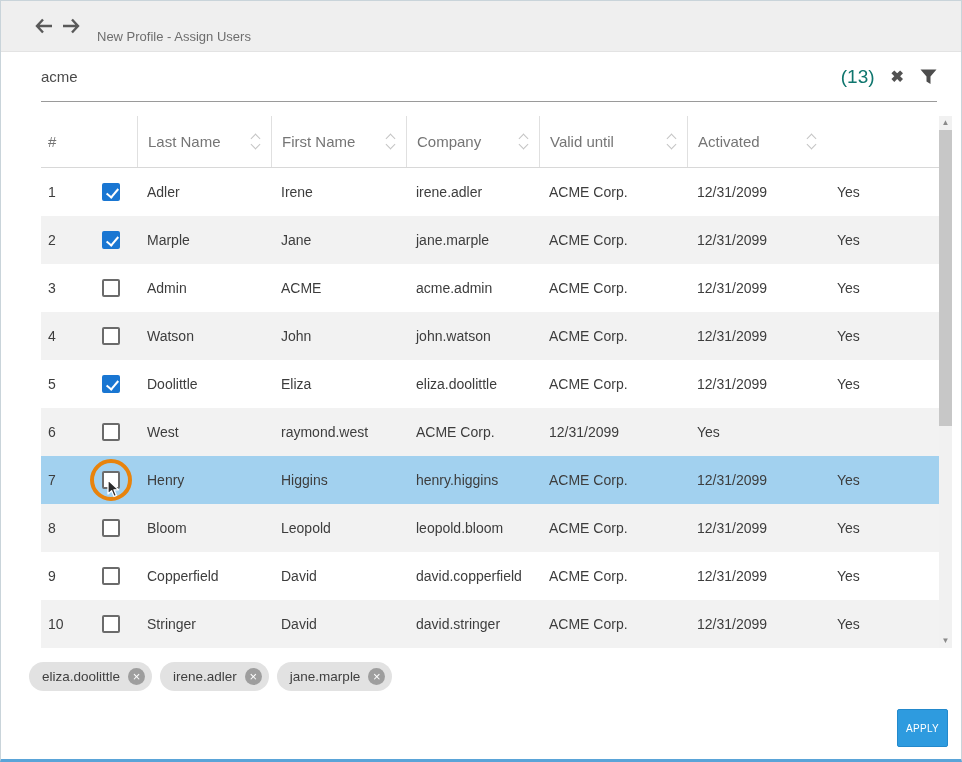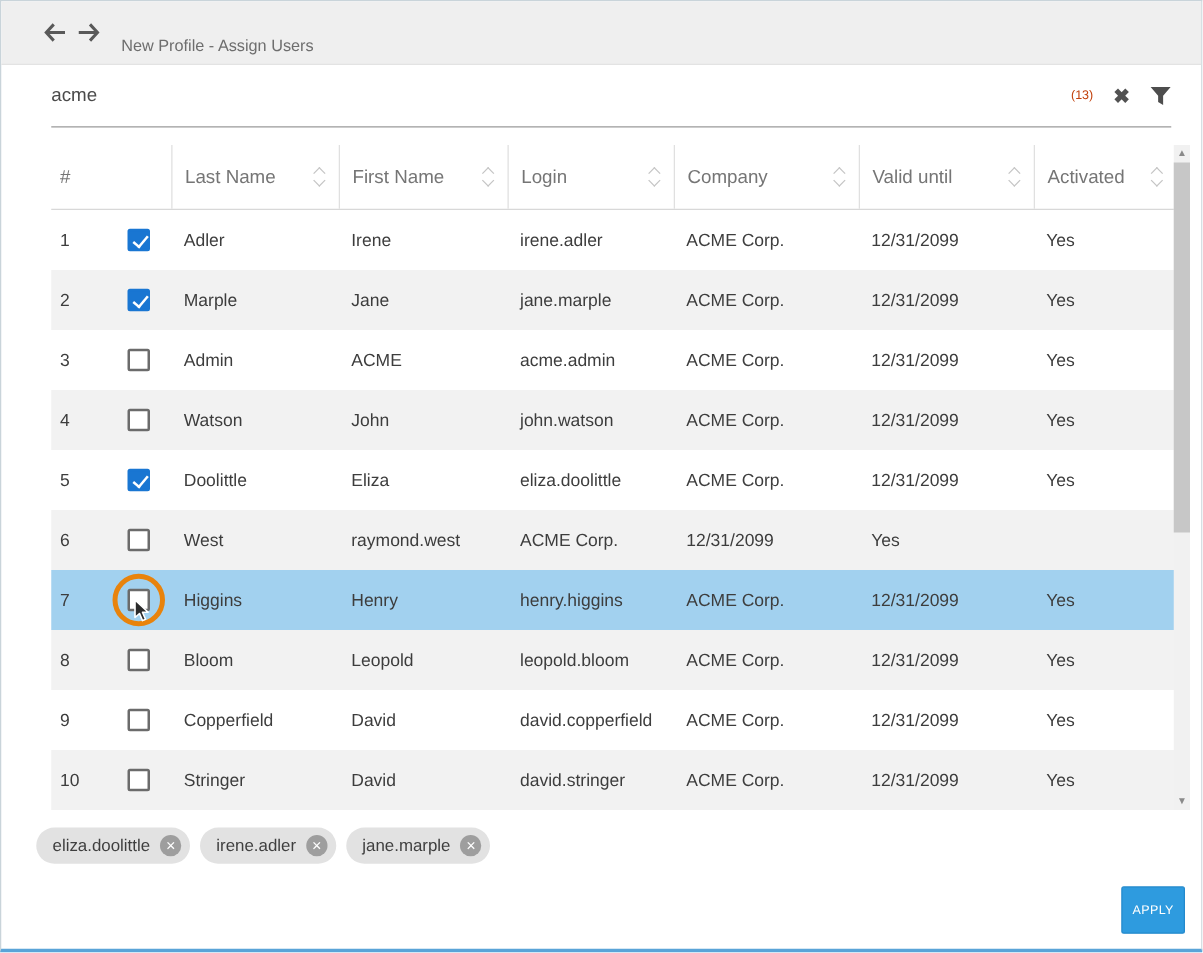--- a/index.html
+++ b/index.html
@@ -14,21 +14,21 @@
             padding-left: 34px; border-bottom: 1px solid #e3e3e3; }
   .nav-ic { margin-right: 9px; display: inline-flex; cursor: pointer; }
   .title { font-size: 13px; color: #6e6e6e; margin-left: 8px; margin-top: 20px; }
 
   
   .searchbar { height: 50px; margin: 0 24px 0 40px; display: flex; align-items: center;
                border-bottom: 1px solid #9a9a9a; }
   .search-input { border: none; outline: none; background: transparent; flex: 1;
                   font-family: inherit; font-size: 15px; color: #4a4a4a; }
   .sb-right { margin-left: auto; display: flex; align-items: center; gap: 16px; }
-  .count { font-size: 10px; color: #c2410c; }
+  .count { font-size: 19px; color: #0f766e; }
   .clear-x { font-size: 16px; color: #525252; cursor: pointer; font-weight: bold; }
   .funnel { cursor: pointer; display: inline-flex; }
 
   
   .table-wrap { margin: 14px 9px 0 40px; position: relative; height: 532px; }
   .grid { width: 900px; }
   .rowgrid { display: grid; grid-template-columns: 96px 134px 135px 133px 148px 140px 1fr; }
   .thead { height: 52px; border-bottom: 1px solid #d8d8d8; }
   .th { display: flex; align-items: center; justify-content: space-between;
         padding: 0 12px 0 10px; font-size: 15px; color: #757575; cursor: pointer; }
@@ -126,27 +126,20 @@
             </span>
         </div>
         <div class="th">
           <span>First Name</span>
           <span class="sort">
               <i class="chev up"></i>
               <i class="chev down"></i>
             </span>
         </div>
         <div class="th">
-          <span>Login</span>
-          <span class="sort">
-              <i class="chev up"></i>
-              <i class="chev down"></i>
-            </span>
-        </div>
-        <div class="th">
           <span>Company</span>
           <span class="sort">
               <i class="chev up"></i>
               <i class="chev down"></i>
             </span>
         </div>
         <div class="th">
           <span>Valid until</span>
           <span class="sort">
               <i class="chev up"></i>
@@ -249,22 +242,22 @@
             <div class="td col-num">
               <span class="rownum">7</span>
               <span class="cb-wrap">
                 <span class="checkbox"></span>
                 <span class="ring"></span>
                 <svg class="cursor-svg" width="16" height="20" viewBox="0 0 16 20">
                   <path d="M3 1 L3 15 L6.6 11.8 L9 17.5 L11.4 16.4 L9 10.8 L13.5 10.8 Z" fill="#2b2b2b" stroke="#ffffff" stroke-width="1.3" stroke-linejoin="round"></path>
                 </svg>
               </span>
             </div>
+            <div class="td">Henry</div>
             <div class="td">Higgins</div>
-            <div class="td">Henry</div>
             <div class="td">henry.higgins</div>
             <div class="td">ACME Corp.</div>
             <div class="td">12/31/2099</div>
             <div class="td">Yes</div>
           </div>
           <div class="tr rowgrid alt">
             <div class="td col-num">
               <span class="rownum">8</span>
               <span class="cb-wrap">
                 <span class="checkbox"></span>

